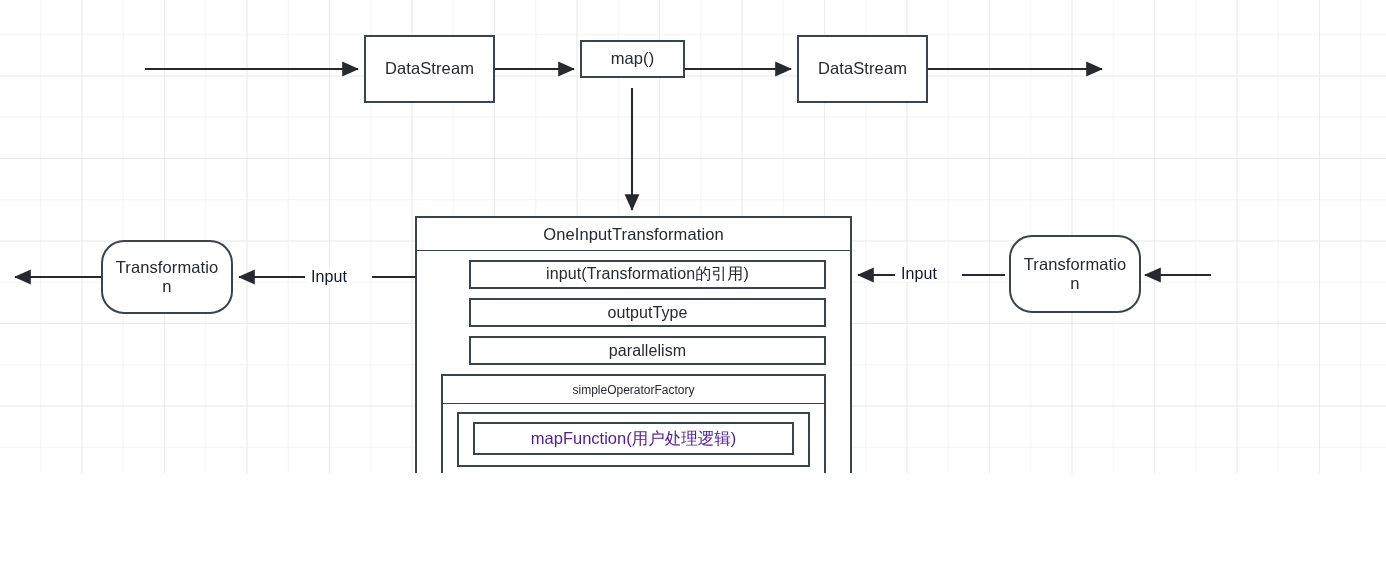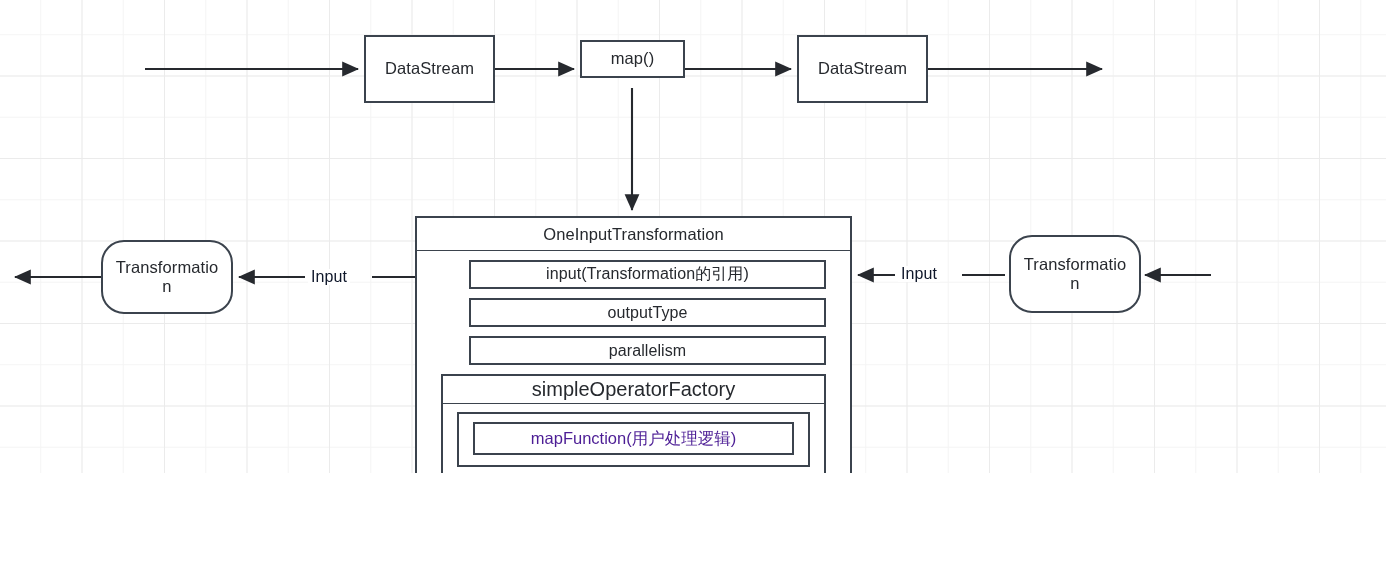--- a/index.html
+++ b/index.html
@@ -124,21 +124,21 @@
     flex: 0 0 auto;
     display: flex;
     flex-direction: column;
   }
   #group-factory-title {
     height: 28px;
     border-bottom: 1.5px solid #3b434d;
     display: flex;
     align-items: center;
     justify-content: center;
-    font-size: 20px;
+    font-size: 12px;
     color: #26292e;
     text-align: center;
   }
   #group-factory-body {
     padding: 8px 14px 10px 14px;
   }
 
   #group-streammap {
     background: #ffffff;
     border: 2px solid #3b434d;

